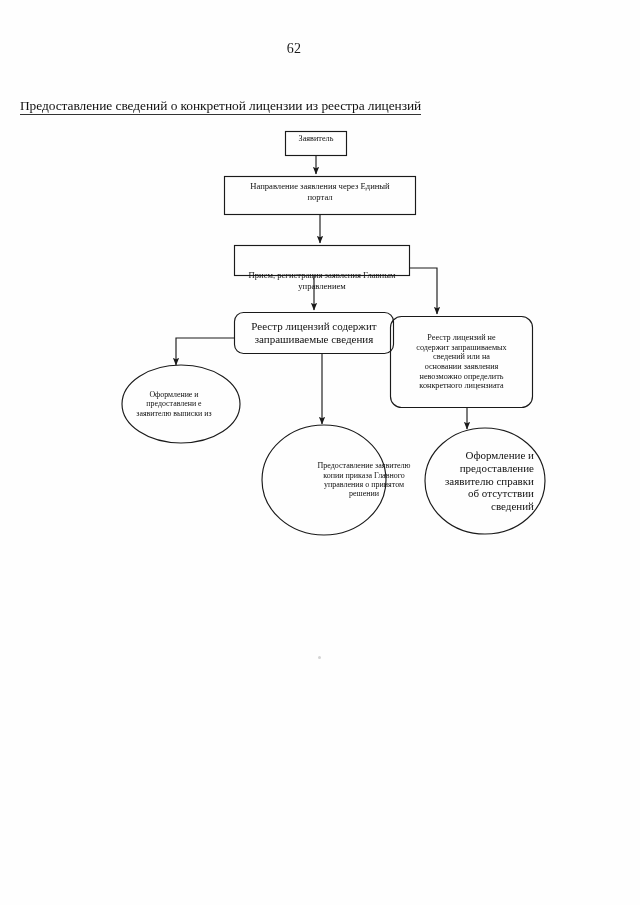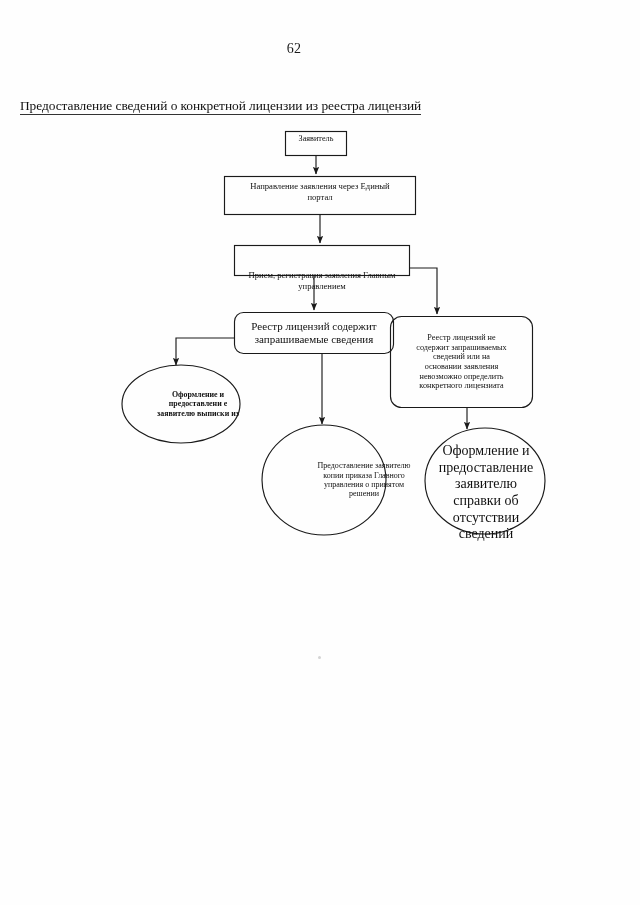--- a/index.html
+++ b/index.html
@@ -76,23 +76,23 @@
     color: #101010;
     line-height: 1.18;
   }
   .node .txt { width: 100%; }
 
   .n-applicant   { left: 285px; top: 131px; width: 62px;  height: 16px;  font-size: 8.2px; }
   .n-submit      { left: 224px; top: 176px; width: 192px; height: 31px;  font-size: 8.6px; padding: 0 14px; }
   .n-receive     { left: 234px; top: 245px; width: 176px; height: 31px;  font-size: 8.6px; padding: 0 10px; margin-top: 20px; }
   .n-has-data    { left: 234px; top: 313px; width: 160px; height: 40px;  font-size: 11px; padding: 0 10px; }
   .n-no-data     { left: 390px; top: 316px; width: 143px; height: 92px;  font-size: 8.2px; padding: 0 25px; }
-  .n-extract     { left: 148px; top: 368px; width: 100px; height: 72px;  font-size: 7.9px; padding: 0 6px; font-weight: bold; }
+  .n-extract     { left: 124px; top: 368px; width: 100px; height: 72px;  font-size: 7.9px; padding: 0 6px; }
   .n-order-copy  { left: 272px; top: 430px; width: 104px; height: 100px; font-size: 8.0px; padding: 0 4px; margin-left: 40px; }
-  .n-absence     { left: 434px; top: 444px; width: 104px; height: 98px;  font-size: 14px; padding: 0 4px; }
+  .n-absence     { left: 434px; top: 432px; width: 104px; height: 98px;  font-size: 11px; padding: 0 4px; text-align: right; }
 
   .artifact {
     position: absolute;
     left: 318px;
     top: 656px;
     width: 3px;
     height: 3px;
     background: #d4d4d4;
     border-radius: 50%;
   }

